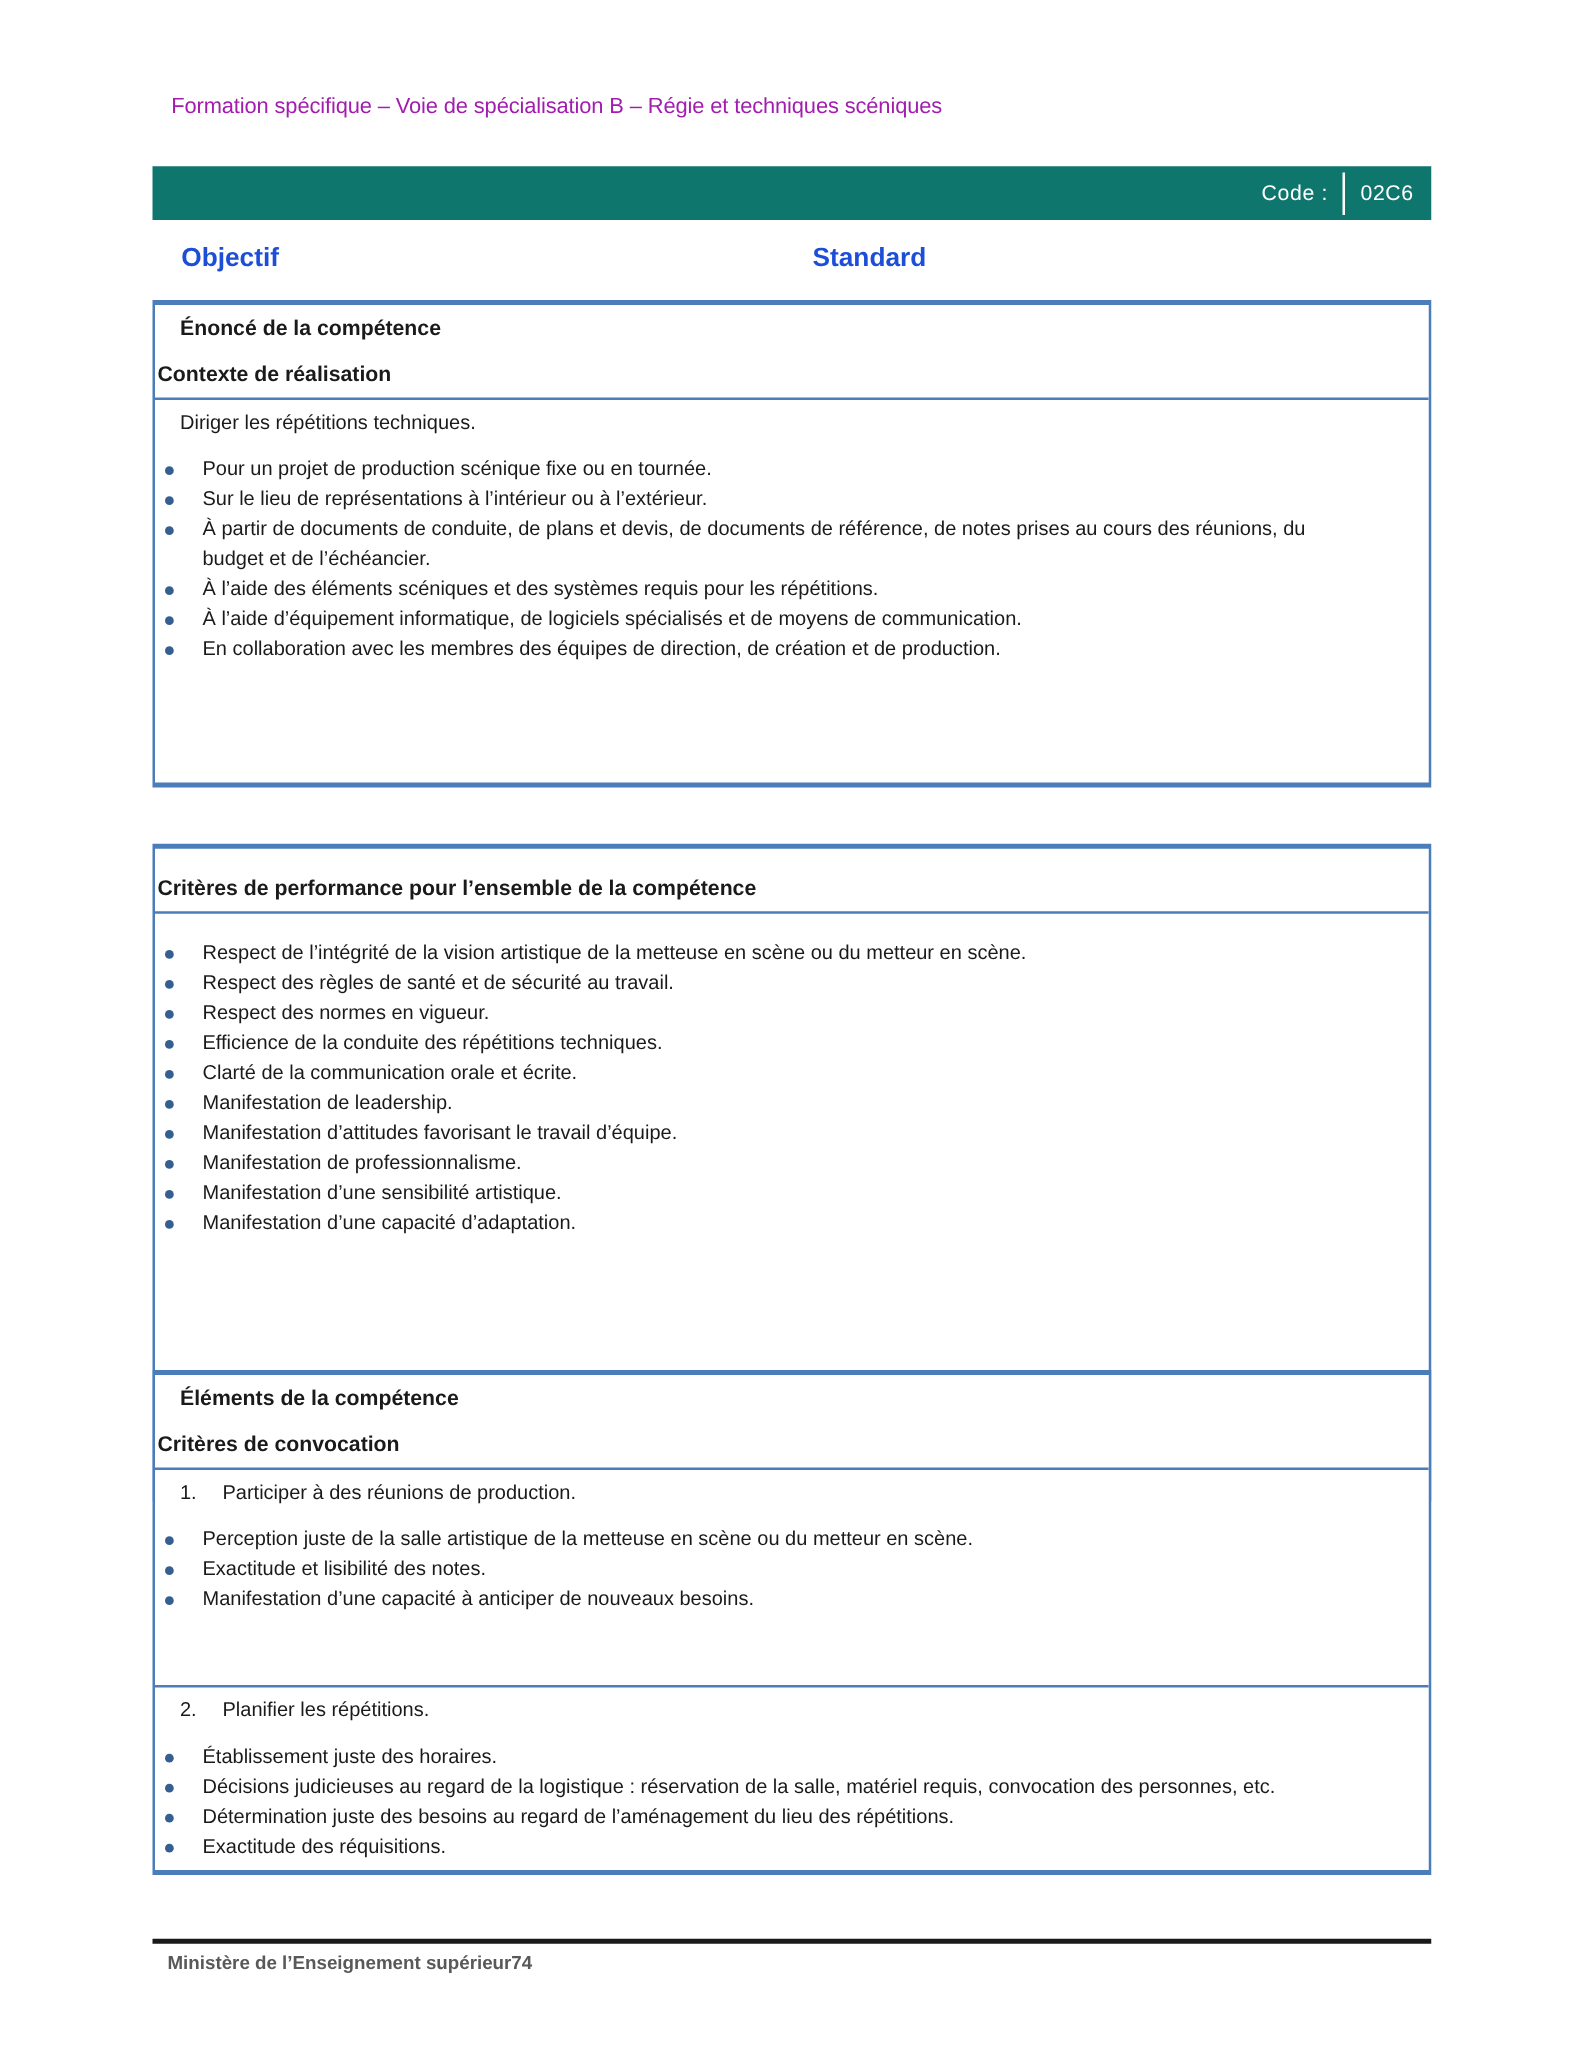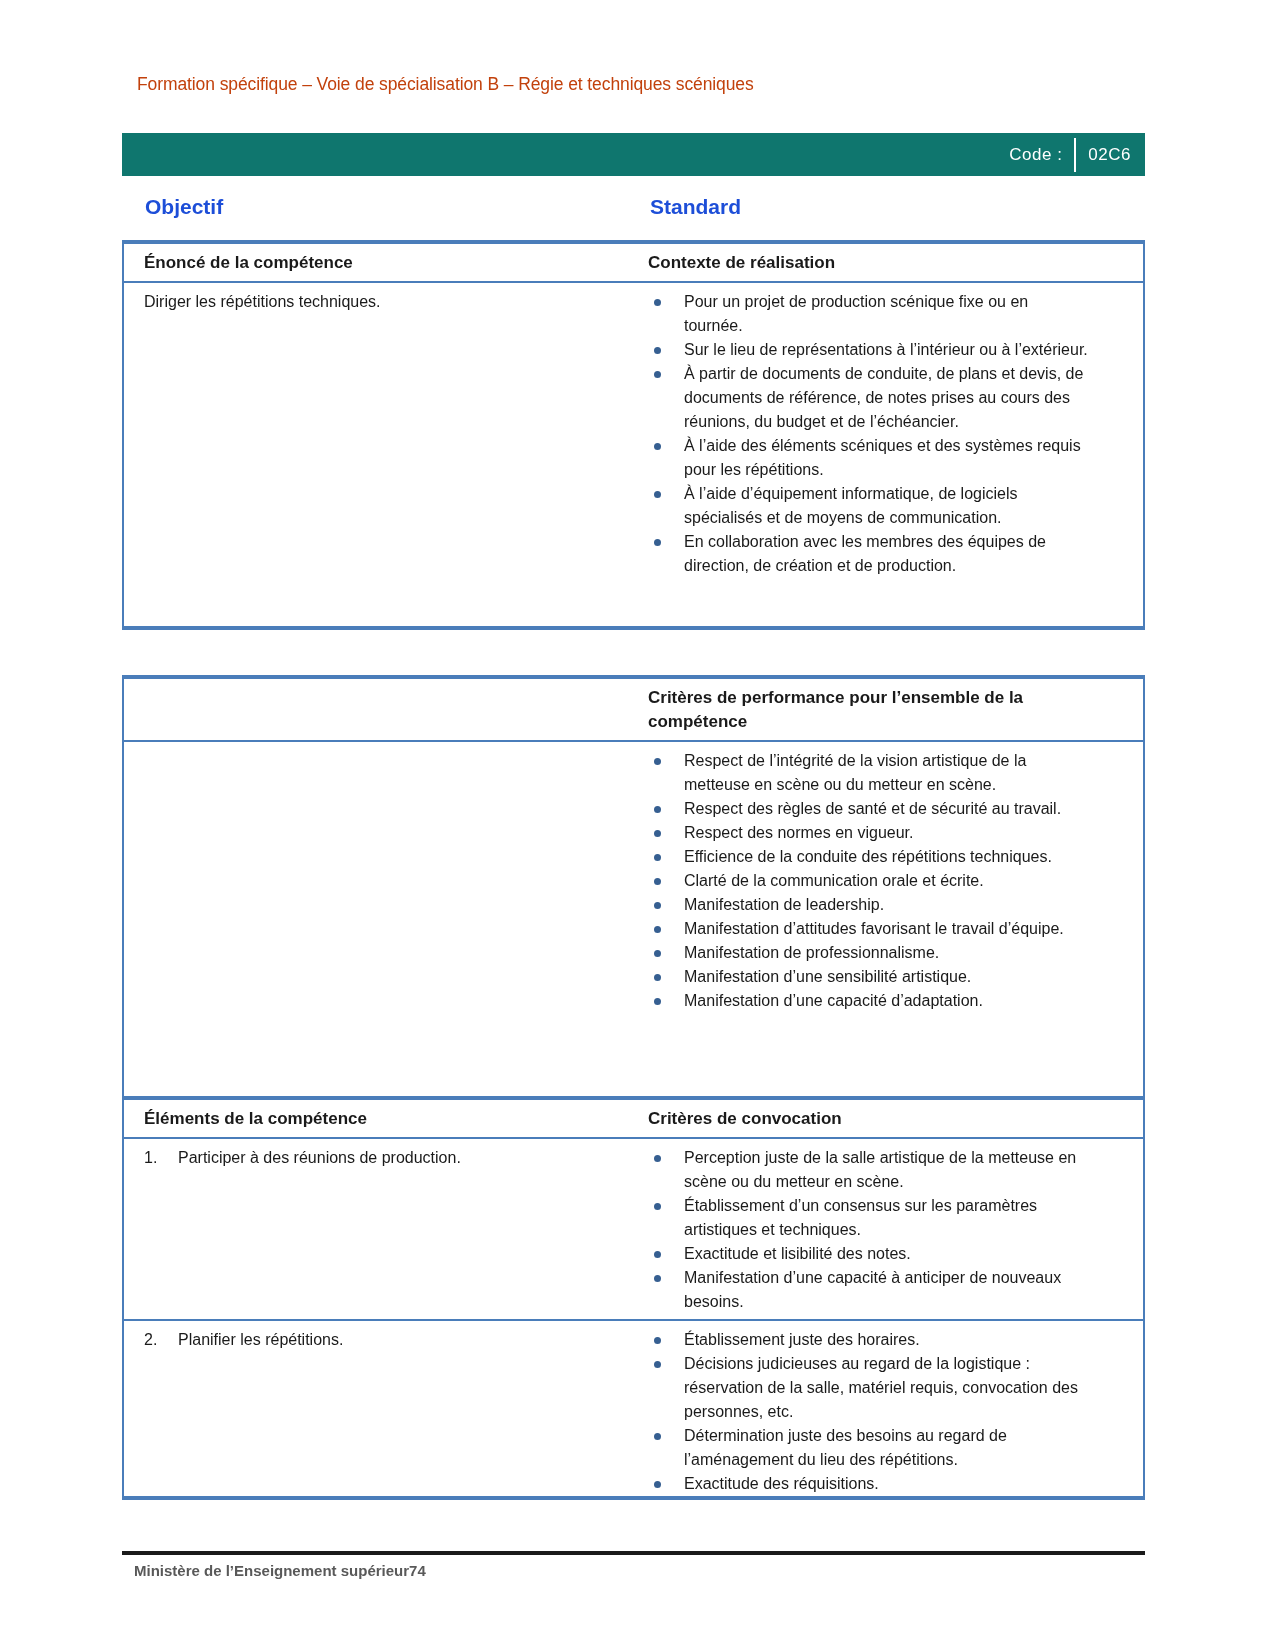--- a/index.html
+++ b/index.html
@@ -5,21 +5,21 @@
   * { margin:0; padding:0; box-sizing:border-box; }
   html,body { background:#ffffff; }
   body {
     position:relative; width:1275px; height:1650px;
     font-family:"Liberation Sans","DejaVu Sans",sans-serif;
     color:#1a1a1a; overflow:hidden;
   }
   .abs { position:absolute; }
 
   
-  .breadcrumb { left:137px; top:74px; font-size:17.5px; color:#c2410c; letter-spacing:-0.1px; }
+  .breadcrumb { left:137px; top:74px; font-size:17.5px; color:#a21caf; letter-spacing:-0.1px; }
 
   
   .banner {
     left:122px; top:133px; width:1023px; height:43px; background:#0f766e;
     display:flex; align-items:center; justify-content:flex-end;
     padding-right:14px; color:#ffffff; font-size:17px;
   }
   .banner .code-label { letter-spacing:0.5px; }
   .banner .code-divider { width:2px; height:34px; background:#ffffff; margin:0 12px; }
   .banner .code-value { letter-spacing:0.5px; }
@@ -32,21 +32,21 @@
   
   .tbl {
     left:122px; width:1023px; background:#fff;
     border:2px solid #4A7DBA; border-top-width:4px; border-bottom-width:4px;
     display:flex; flex-direction:column; overflow:hidden;
   }
   .tbl.t1 { top:240px;  height:390px; }
   .tbl.t2 { top:675px;  height:526px; }
   .tbl.t3 { top:1096px; height:404px; }
 
-  .trow { display:flex; width:100%; }
+  .trow { display:flex; width:100%;flex-direction:column; }
   .trow.head { border-bottom:2px solid #4A7DBA; }
   .trow.sep  { border-top:2px solid #4A7DBA; }
   .trow.r1 { height:180px; }
 
   .cell { padding:7px 10px 6px 20px; }
   .cell.cl { width:522px; flex:none; }
   .cell.cr { flex:1; padding:7px 55px 6px 2px; }
 
   .hdr-text { font-size:17px; font-weight:bold; line-height:24px; display:block; }
   .plain-text { font-size:16px; line-height:24px; }
@@ -208,24 +208,20 @@
       </div>
     </div>
     <div class="cell cr">
       <div class="bullets">
         <div class="b-item">
             <span class="b-dot"></span>
             <div class="b-text">Perception juste de la salle artistique de la metteuse en scène ou du metteur en scène.</div>
           </div>
         <div class="b-item">
             <span class="b-dot"></span>
-            <div class="b-text">Établissement d’un consensus sur les paramètres artistiques et techniques.</div>
-          </div>
-        <div class="b-item">
-            <span class="b-dot"></span>
             <div class="b-text">Exactitude et lisibilité des notes.</div>
           </div>
         <div class="b-item">
             <span class="b-dot"></span>
             <div class="b-text">Manifestation d’une capacité à anticiper de nouveaux besoins.</div>
           </div>
       </div>
     </div>
   </div>
 

